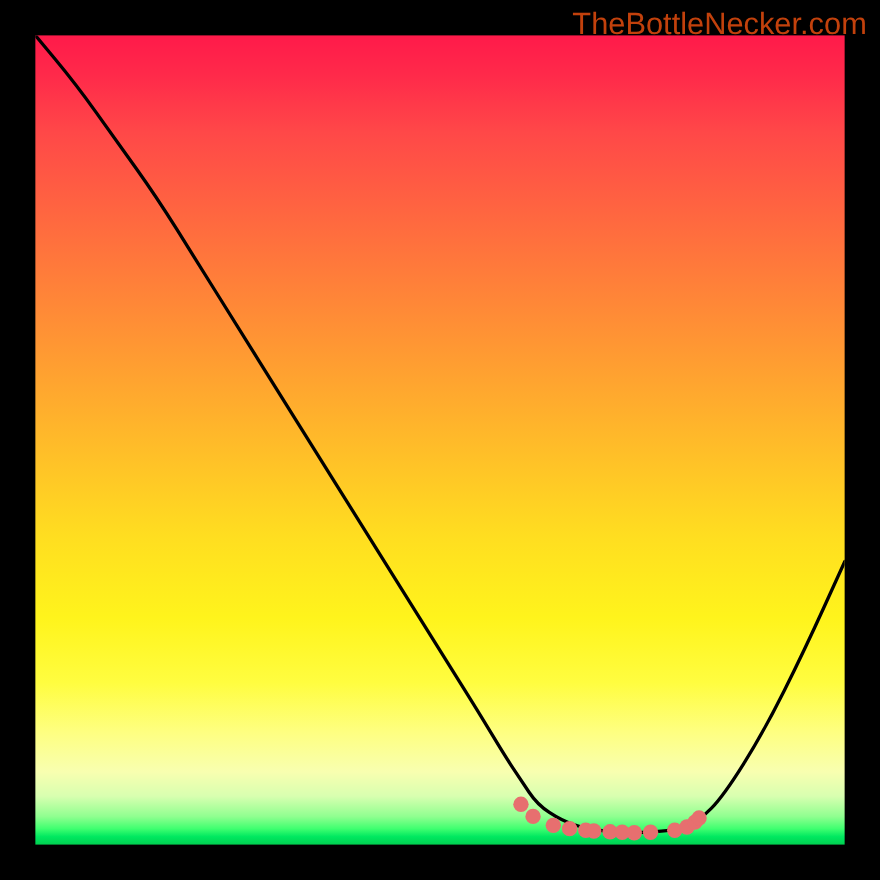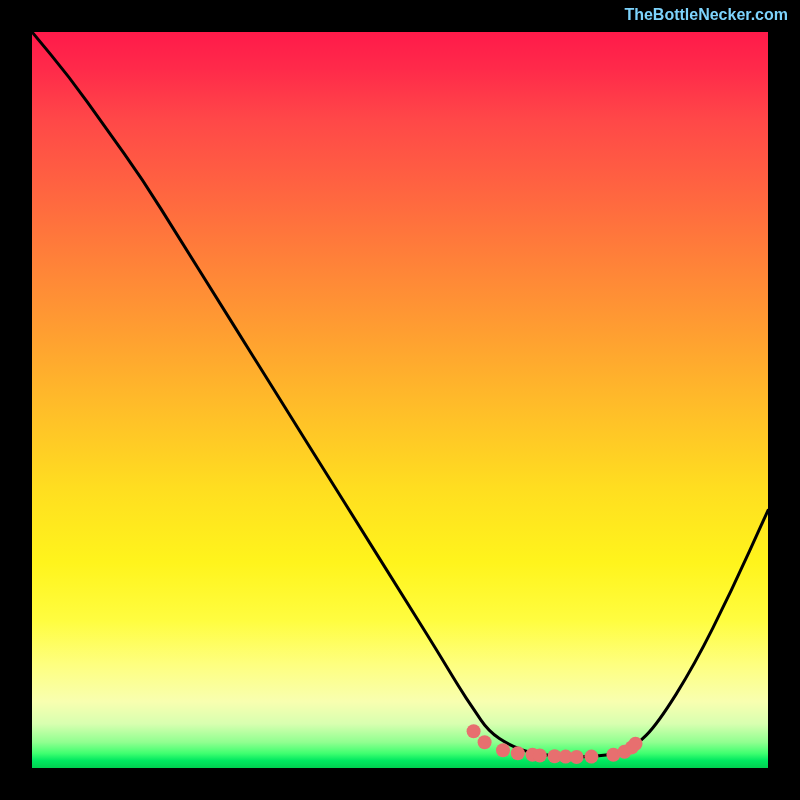--- a/index.html
+++ b/index.html
@@ -7,23 +7,23 @@
     width: 800px;
     height: 800px;
     background: #000;
     position: relative;
     font-family: Arial, sans-serif;
   }
   .watermark {
     position: absolute;
     top: 6px;
     right: 12px;
-    color: #7dd3fc;
-    font-size: 16px;
-    font-weight: 700;
+    color: #c2410c;
+    font-size: 28px;
+    font-weight: 400;
     z-index: 10;
   }
   .plot-area {
     position: absolute;
     left: 32px;
     top: 32px;
     width: 736px;
     height: 736px;
     overflow: hidden;
   }

